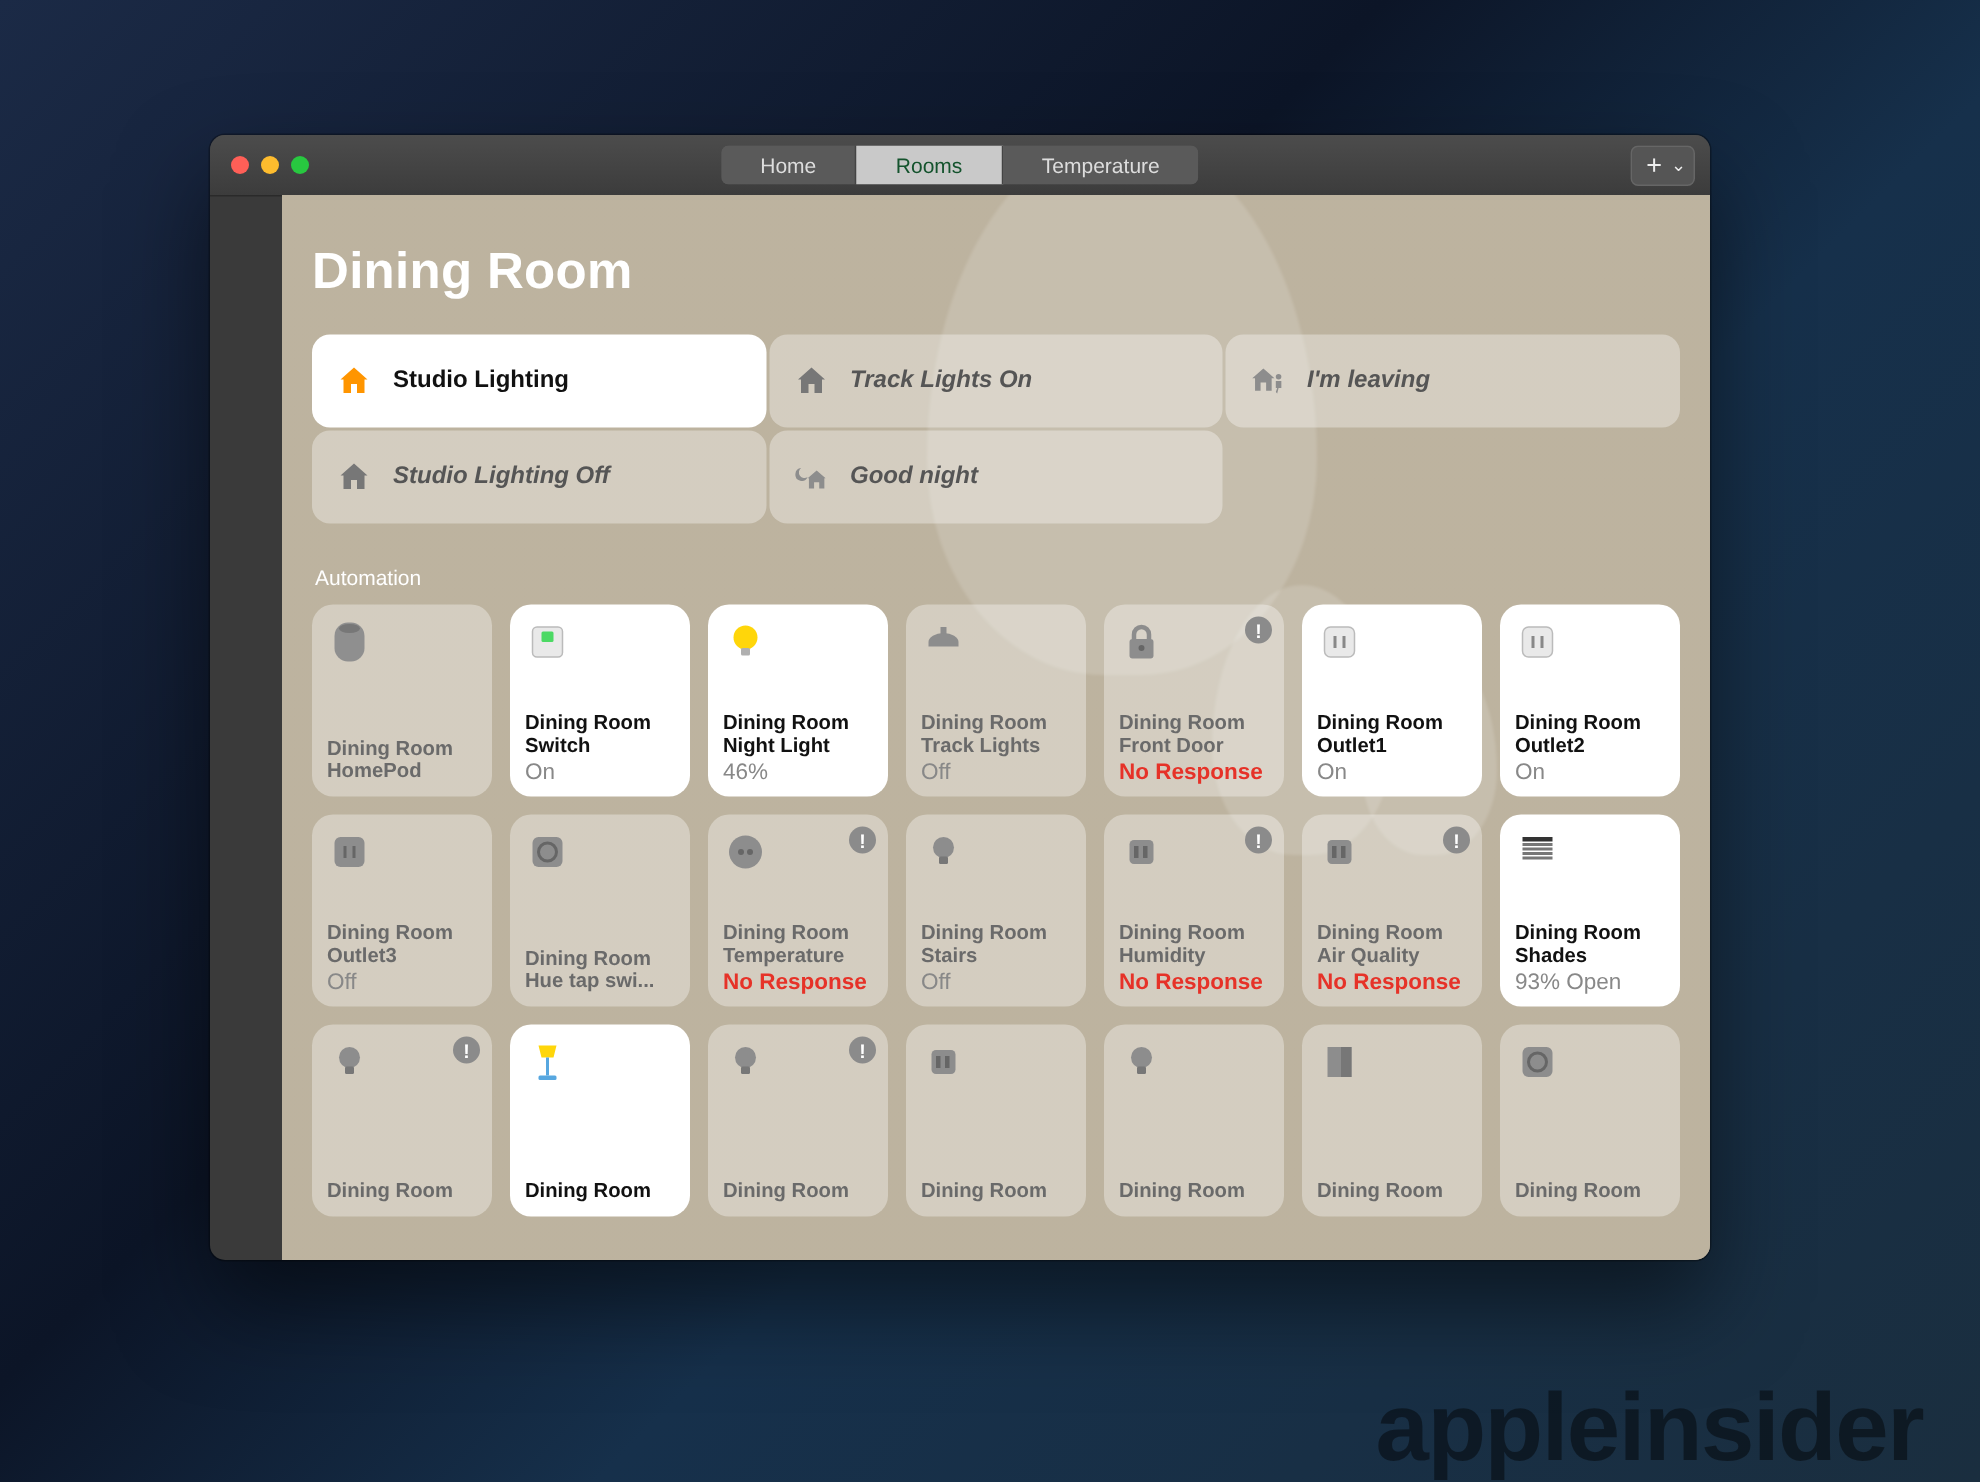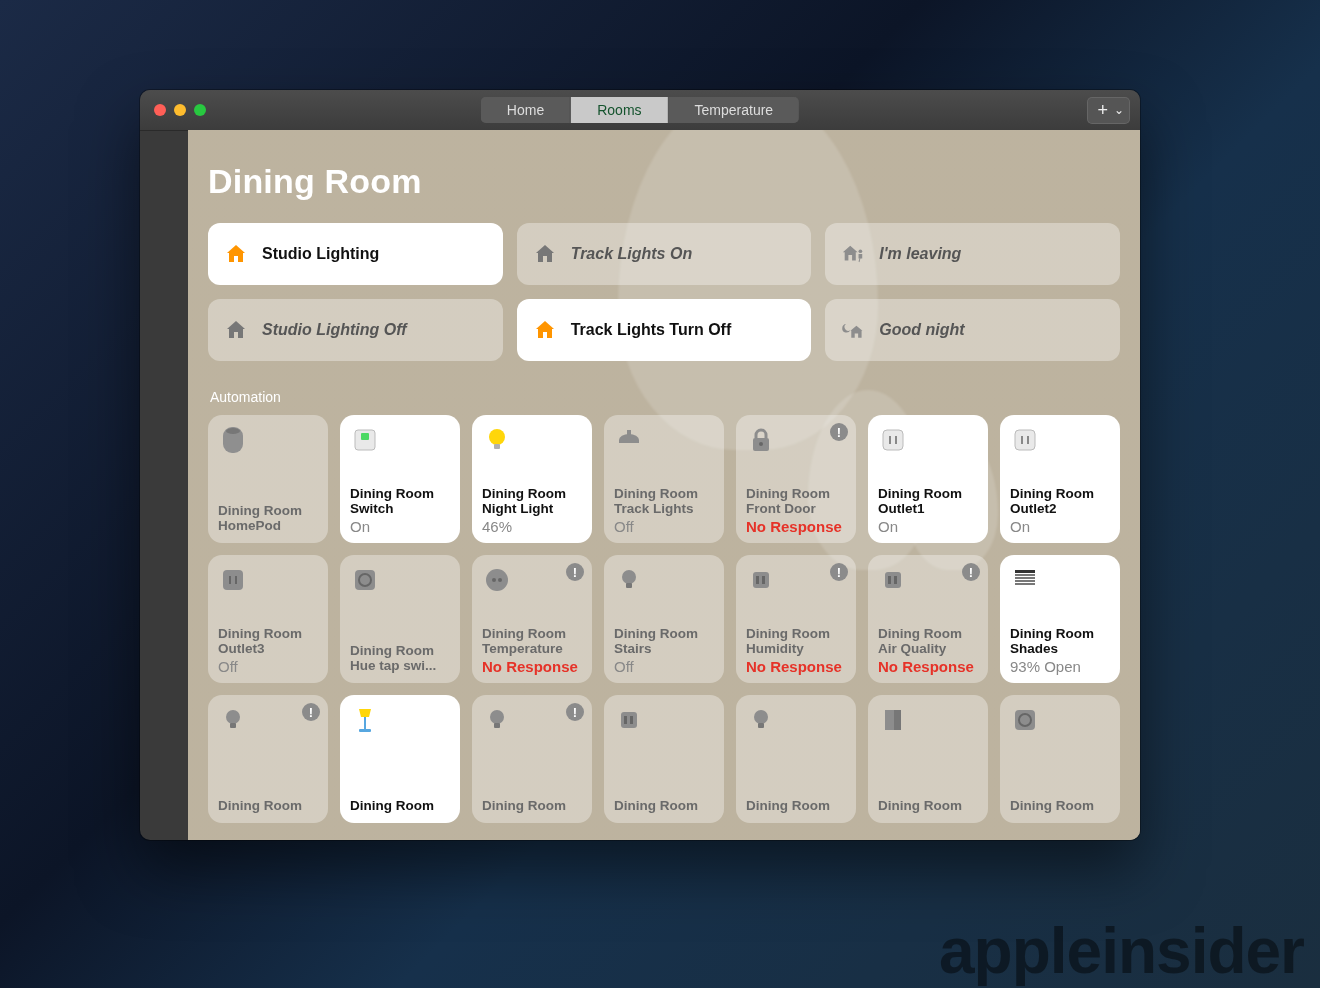--- a/index.html
+++ b/index.html
@@ -53,21 +53,21 @@
     margin-left:48px;
   }
   
   .bgshape{position:absolute;background:rgba(255,255,255,.15);border-radius:50% 50% 45% 45% / 60% 60% 40% 40%;filter:blur(1px);}
   .s1{left:430px;top:-40px;width:260px;height:360px;}
   .s2{left:620px;top:260px;width:120px;height:180px;}
   .s3{left:720px;top:300px;width:90px;height:140px;}
   .inner{position:relative;padding:24px 20px 0 20px;height:100%;box-sizing:border-box;}
   h1{margin:8px 0 22px 0;font-size:34px;font-weight:700;letter-spacing:.2px;}
   .section-label{font-size:14px;margin:0 0 10px 2px;color:#fff;font-weight:500;}
-  .scenes{display:grid;grid-template-columns:repeat(3,1fr);gap:14px;margin-bottom:28px;}
+  .scenes{display:grid;grid-template-columns:repeat(3,1fr);gap:2px;margin-bottom:28px;}
   .scene{
     height:62px;border-radius:12px;display:flex;align-items:center;
     padding:0 16px;gap:14px;font-size:16px;font-weight:700;cursor:pointer;
   }
   .scene.active{background:#fff;color:#111;}
   .scene.inactive{background:rgba(255,255,255,.35);color:#555;font-style:italic;}
   .scene-icon{width:24px;height:24px;display:flex;align-items:center;justify-content:center;}
   .accessories{display:grid;grid-template-columns:repeat(7,1fr);gap:12px;}
   .tile{
     position:relative;height:128px;border-radius:14px;padding:10px 10px 8px 10px;
@@ -80,21 +80,21 @@
   .tile.inactive .tile-name{color:#6a6a6a;}
   .tile-status{font-size:15px;color:#888;margin-top:1px;}
   .tile-status.err{color:#e63228;font-weight:600;}
   .warn{
     position:absolute;top:8px;right:8px;width:18px;height:18px;border-radius:50%;
     background:#8b8b8b;color:#fff;font-size:13px;font-weight:900;
     display:flex;align-items:center;justify-content:center;
   }
   svg{display:block;}
   .watermark{
-    position:absolute;right:16px;bottom:0px;font-size:64px;font-weight:800;
+    position:absolute;right:38px;bottom:0px;font-size:64px;font-weight:800;
     color:rgba(0,0,0,.45);letter-spacing:-1px;pointer-events:none;text-align:center;
   }
 </style>
 </head>
 <body>
 
 <div class="window">
   <div class="titlebar">
     <div class="traffic">
       <div class="dot red"></div>
@@ -149,28 +149,20 @@
     <span>I'm leaving</span>
           </div>
           <div class="scene inactive">
             <span class="scene-icon">
               <svg width="24" height="24" viewBox="0 0 24 24">
                 <path fill="#777" d="M12 3l9 8h-2v9h-5v-6h-4v6H5v-9H3z"></path>
               </svg>
             </span>
     <span>Studio Lighting Off</span>
           </div>
-          <div class="scene active">
-            <span class="scene-icon">
-              <svg width="24" height="24" viewBox="0 0 24 24">
-                <path fill="#ff9500" d="M12 3l9 8h-2v9h-5v-6h-4v6H5v-9H3z"></path>
-              </svg>
-            </span>
-    <span>Track Lights Turn Off</span>
-          </div>
           <div class="scene inactive">
             <span class="scene-icon">
               <svg width="28" height="24" viewBox="0 0 28 24">
                 <path fill="#8d8d8d" d="M6 5a5 5 0 1 0 5 7 4 4 0 0 1-5-7z"></path>
                 <path fill="#8d8d8d" d="M18 7l7 6h-1v8h-4v-5h-4v5h-4v-8h-1z"></path>
               </svg>
             </span>
     <span>Good night</span>
           </div>
         </div>

